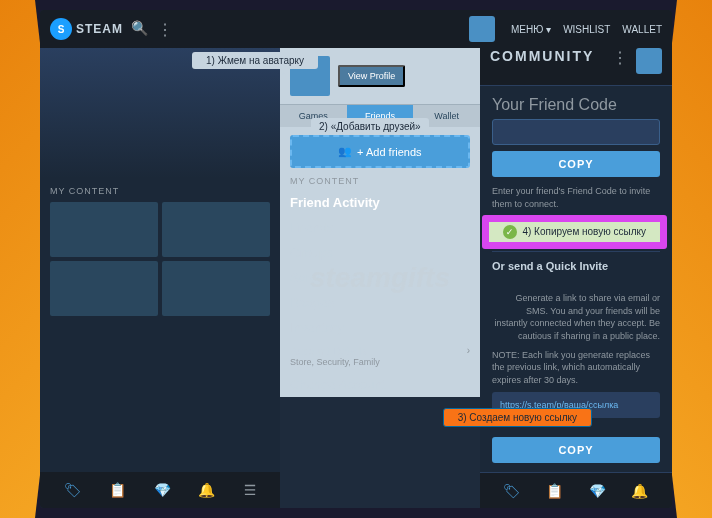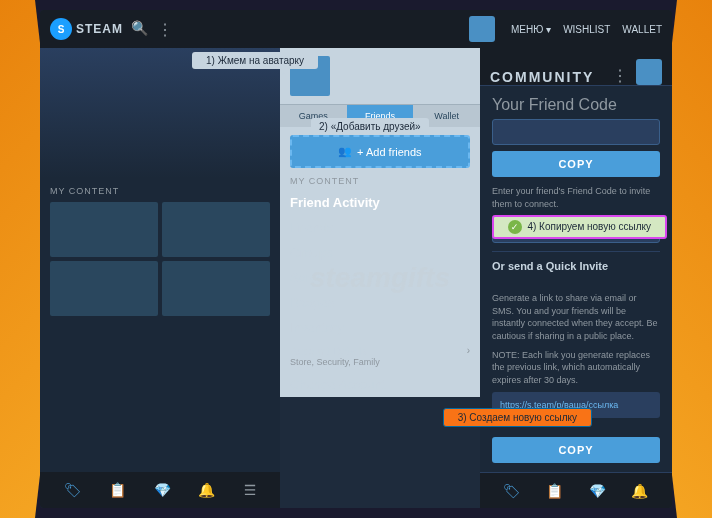--- a/index.html
+++ b/index.html
@@ -319,21 +319,21 @@
       flex: 1;
       background: #1b2838;
       display: flex;
       flex-direction: column;
     }
 
     .community-header {
       background: #171d25;
       height: 38px;
       display: flex;
-      align-items: flex-end;
+      align-items: flex-start;
       justify-content: flex-end;
       padding: 0 10px;
       gap: 8px;
       border-bottom: 1px solid #2a3f5f;
     }
     .community-title {
       color: #c6d4df;
       font-size: 14px;
       letter-spacing: 2px;
       font-weight: bold;
@@ -418,20 +418,21 @@
       font-size: 11px;
       font-weight: bold;
       margin-bottom: 20px;
     }
 
     .quick-invite-desc {
       color: #8f98a0;
       font-size: 9px;
       line-height: 1.4;
       margin-bottom: 6px;
+      text-align: right;
     }
 
     .note-text {
       color: #8f98a0;
       font-size: 9px;
       line-height: 1.4;
       margin-bottom: 6px;
       position: relative;
     }
 
@@ -496,21 +497,21 @@
     .annotation-step3 {
       bottom: 81px;
       right: 80px;
       background: #f97316;
       border: 1px solid #0369a1;
     }
     .annotation-step4 {
       top: 205px;
       right: 5px;
       background: #d4e8c2;
-      border: 2px solid #d946ef;
+      border: 7px solid #d946ef;
     }
 
     .checkmark-badge {
       display: inline-flex;
       align-items: center;
       justify-content: center;
       width: 14px;
       height: 14px;
       background: #7ab648;
       border-radius: 50%;
@@ -588,20 +589,21 @@
         <span class="bottom-icon">☰</span>
       </div>
     </div>
 
     <div class="back-arrow">‹</div>
 
     <div class="middle-panel">
       <div class="profile-dropdown">
         <div class="profile-dropdown-header">
           <div class="profile-avatar-large"></div>
+          <button class="view-profile-btn">View Profile</button>
         </div>
         <div class="profile-tabs">
           <div class="profile-tab">Games</div>
           <div class="profile-tab active">Friends</div>
           <div class="profile-tab">Wallet</div>
         </div>
         <div class="add-friends-btn">
           <span>👥</span>
           <span>+ Add friends</span>
         </div>

